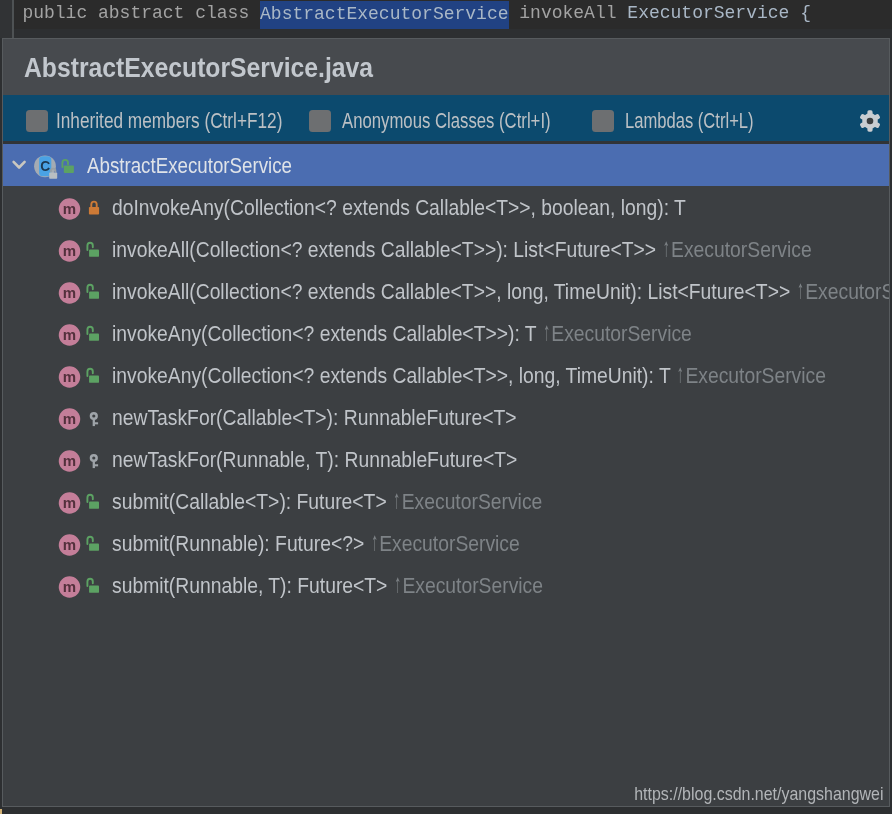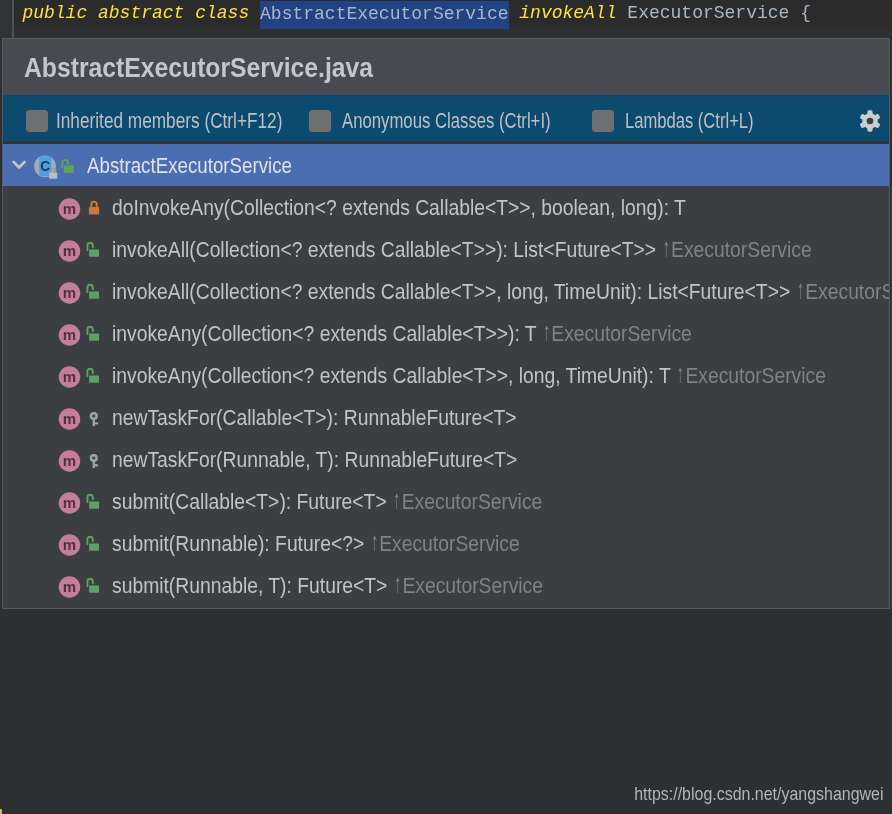--- a/index.html
+++ b/index.html
@@ -2,24 +2,24 @@
 <html><head>
 <meta charset="utf-8">
 <style>
   html,body{margin:0;padding:0;}
   body{width:892px;height:814px;overflow:hidden;position:relative;background:#2d2f31;
        font-family:"Liberation Sans",sans-serif;}
   .abs{position:absolute;}
   #code{left:13px;top:0;width:879px;height:29px;background:#2b2b2b;
         font-family:"Liberation Mono",monospace;font-size:18px;line-height:27px;
         white-space:pre;color:#a9b7c6;padding-left:9.4px;box-sizing:border-box;}
-  #code .kw{color:#fde047;font-style:italic;}
+  #code .kw{color:#a3a3a3;}
   #code .sel{background:#214283;padding:2.5px 0 5.5px 0;}
   #gutline{left:12px;top:0;width:1.6px;height:38px;background:#4e5254;}
-  #popup{left:2px;top:38px;width:888px;height:571px;background:#3c3f42;
+  #popup{left:2px;top:38px;width:888px;height:769px;background:#3c3f42;
          border:1px solid #575b5e;box-sizing:border-box;}
   #phead{left:0;top:0;width:886px;height:56px;background:#474a4e;}
   #ptitle{left:21px;top:0;height:57px;line-height:57px;font-weight:bold;font-size:28px;
           color:#c2c7cd;white-space:nowrap;transform:scaleX(0.883);transform-origin:0 50%;}
   #ptool{left:0;top:56px;width:886px;height:46px;background:#0c4a6e;}
   .cb{top:15.4px;width:22px;height:22px;background:#6d6f71;border-radius:3.5px;}
   .cblabel{top:3px;height:46px;line-height:46px;font-size:22px;color:#bcc0c4;white-space:nowrap;
            transform-origin:0 50%;}
   #psep{left:0;top:102px;width:886px;height:2.5px;background:#313437;}
   #plist{left:0;top:104.5px;width:886px;height:662px;overflow:hidden;}

